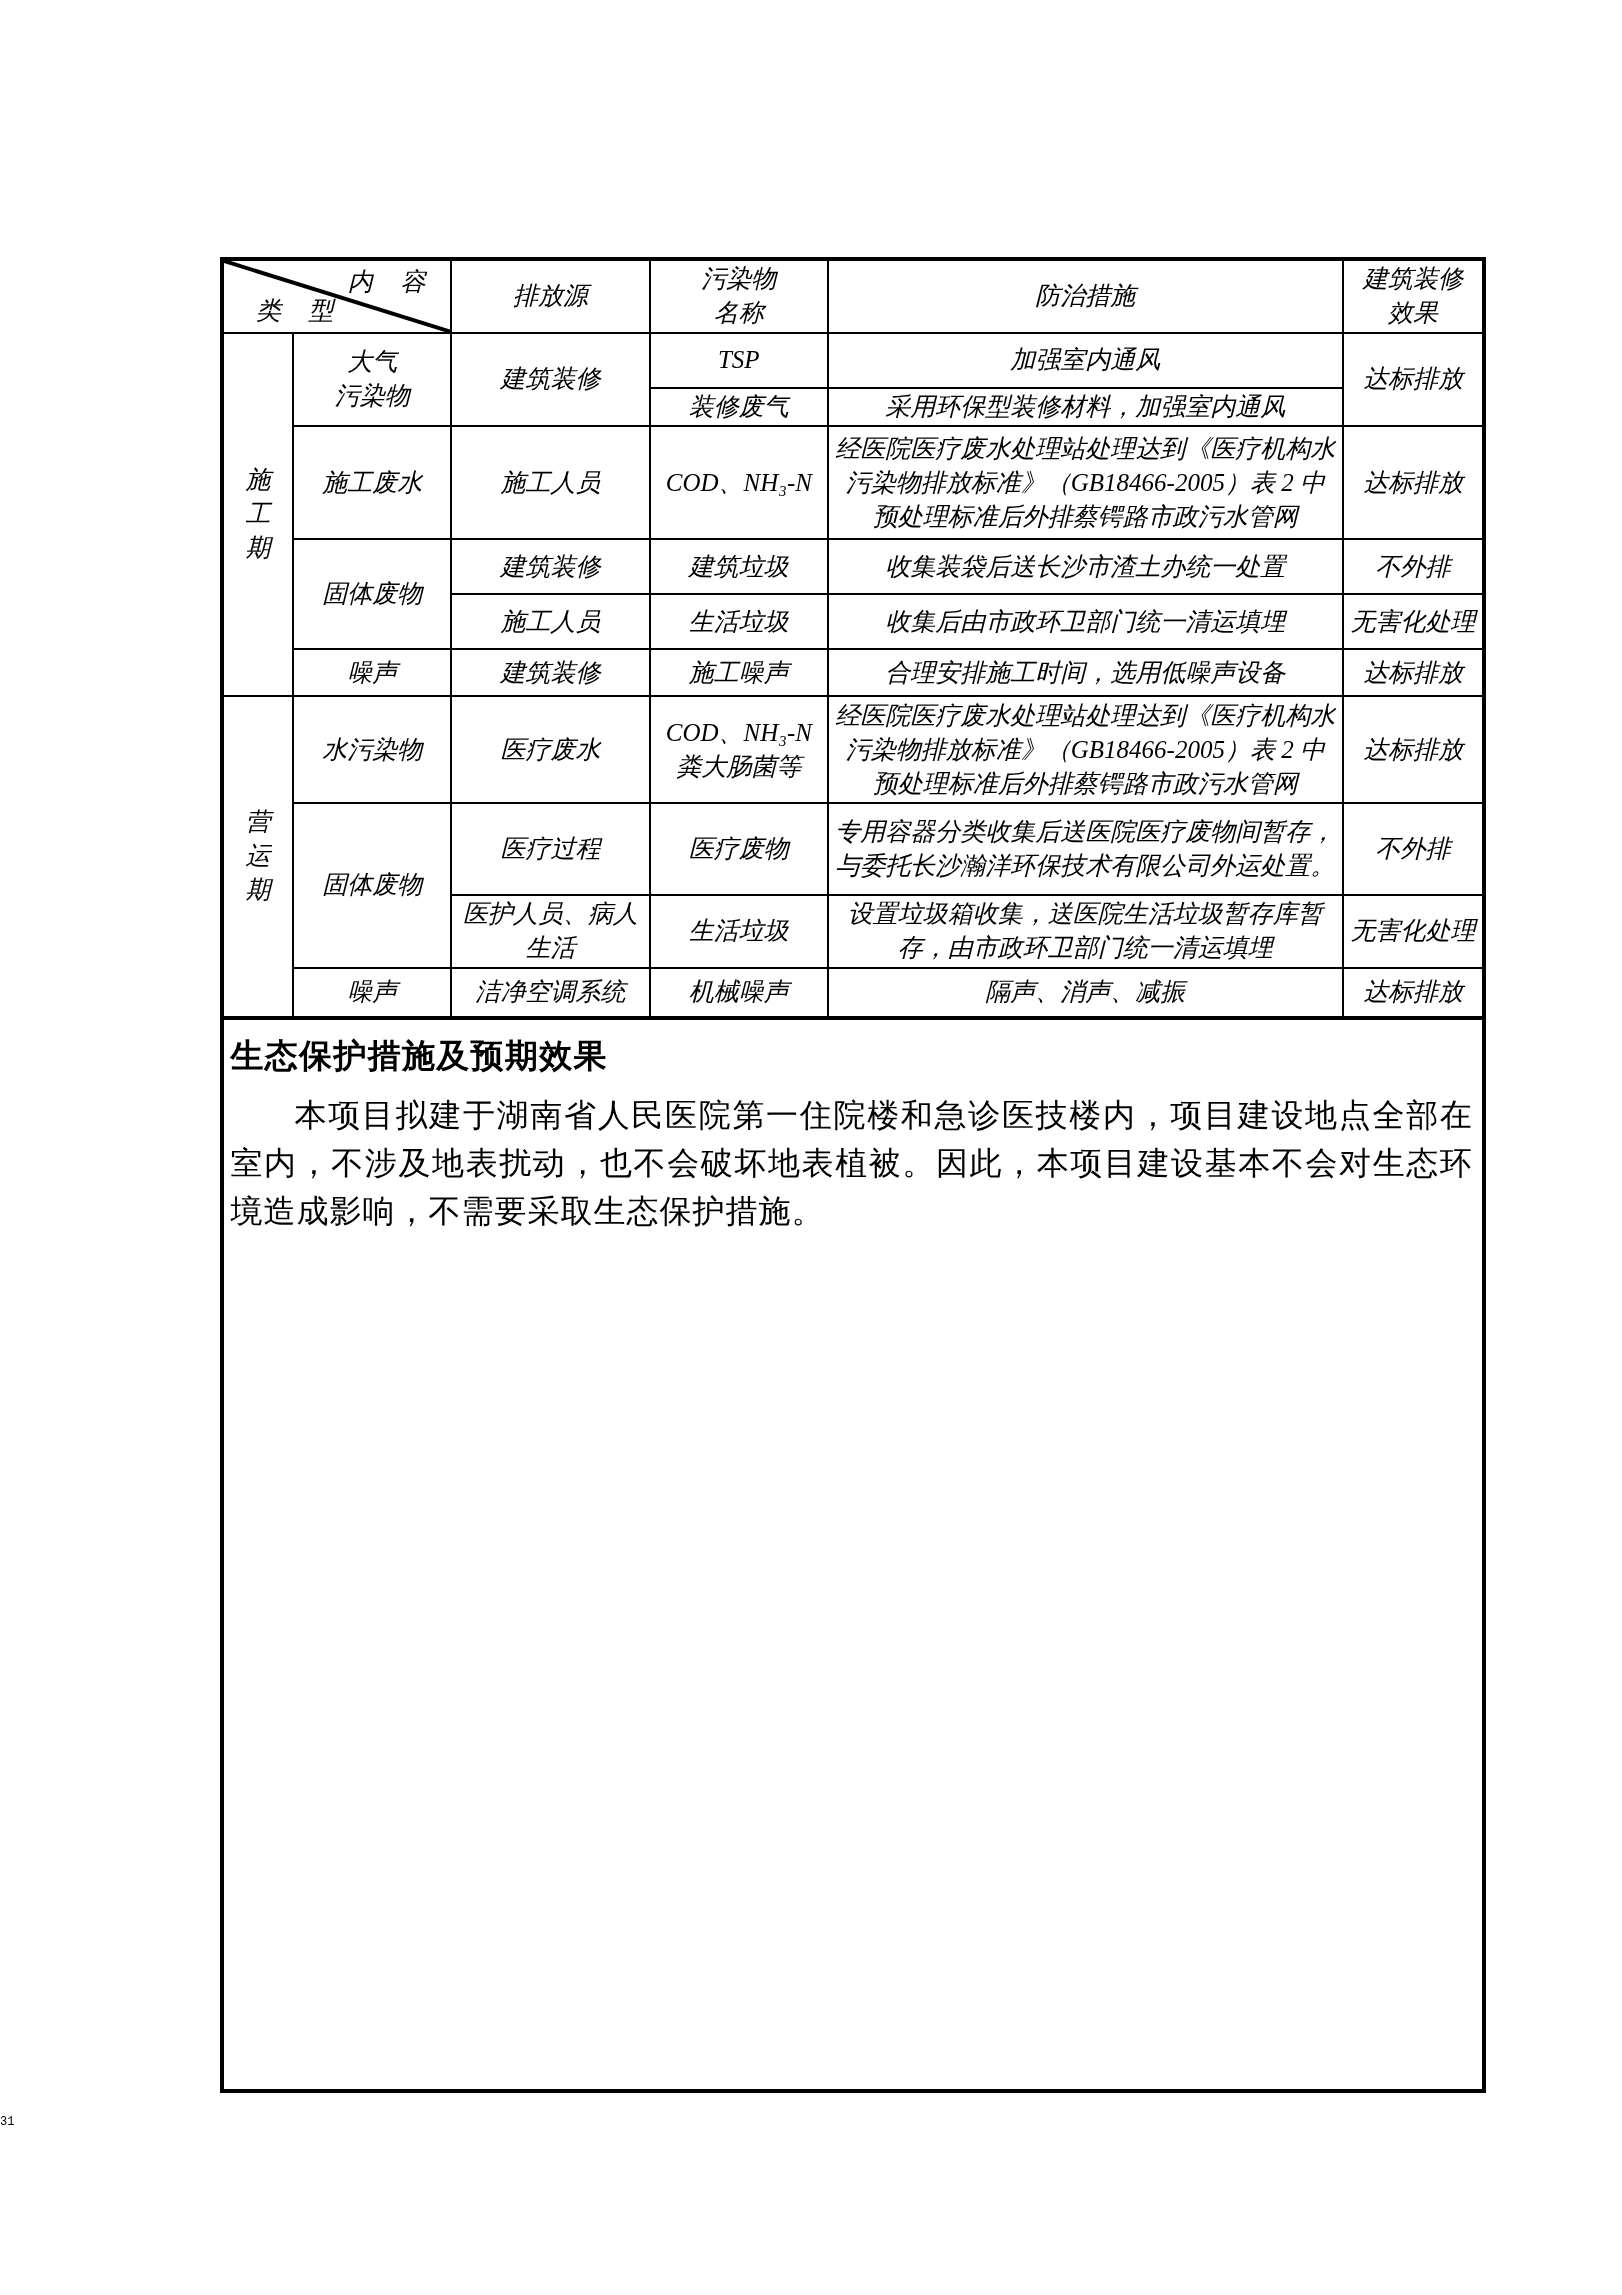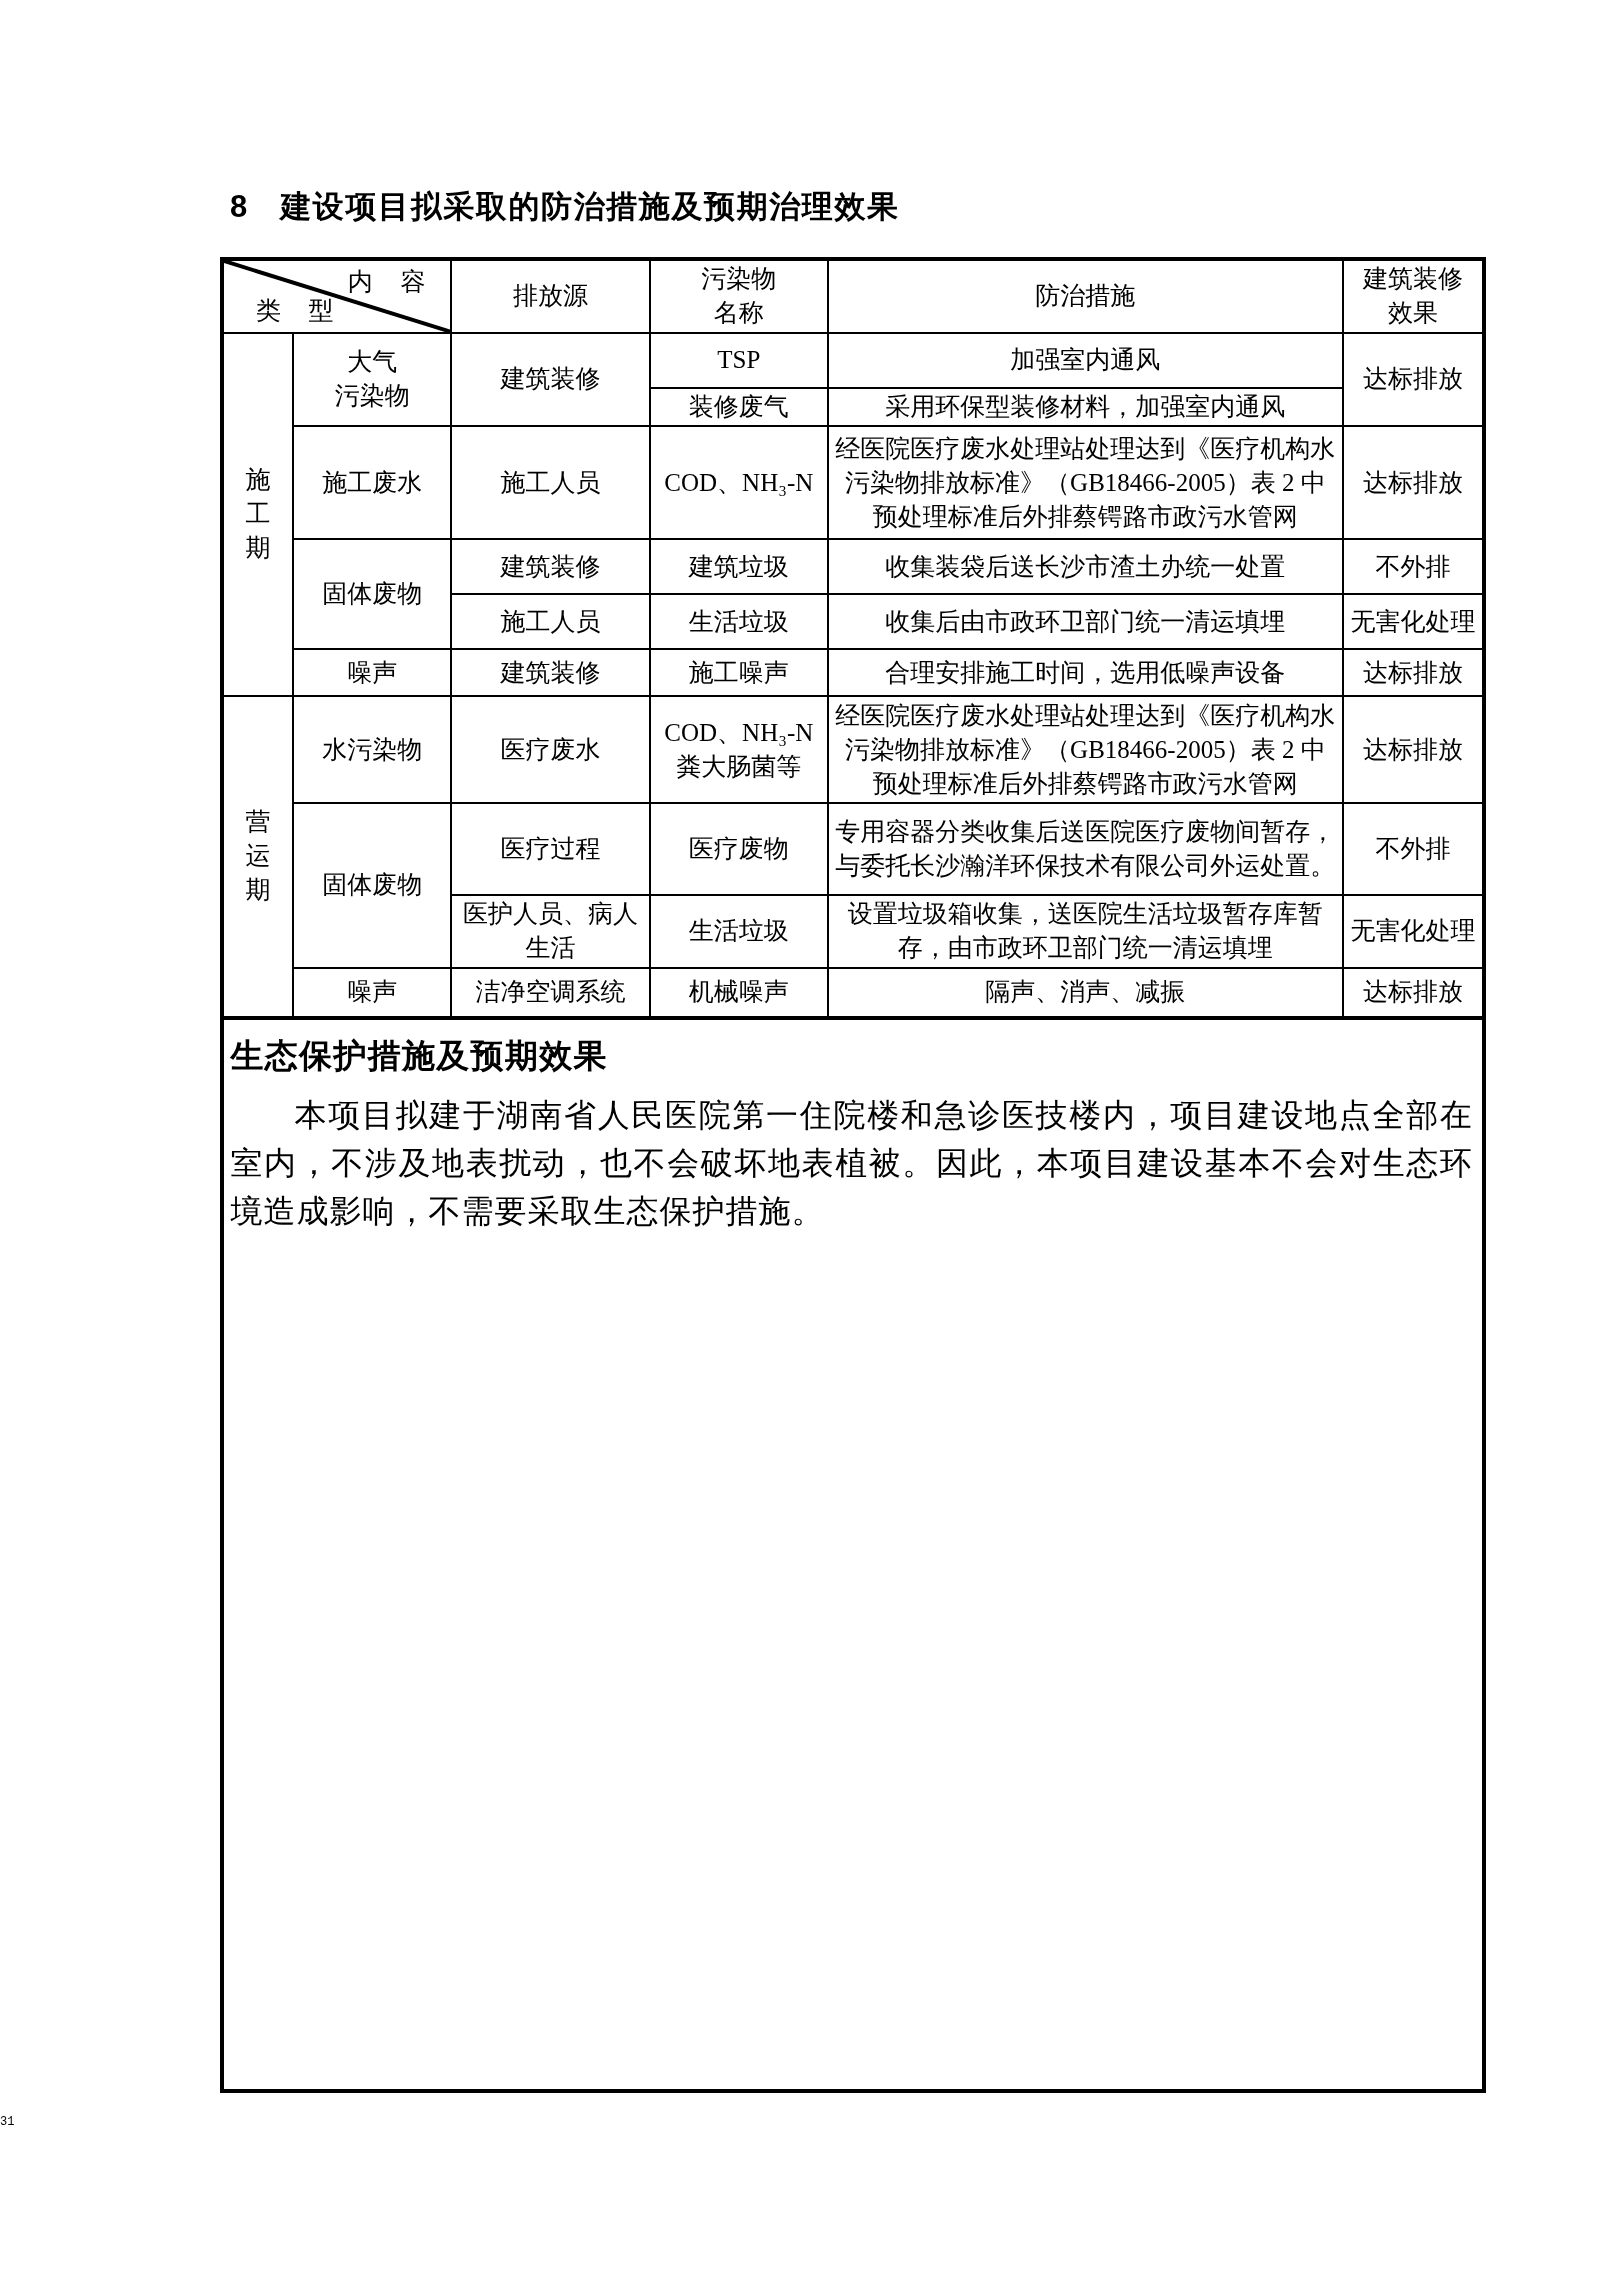--- a/index.html
+++ b/index.html
@@ -19,21 +19,21 @@
     letter-spacing:1.6px;white-space:nowrap;
   }
   .doc-title .num{display:inline-block;margin-right:33px;letter-spacing:0;}
   
   .content-box{
     position:absolute;left:220px;top:257px;
     width:1266px;height:1836px;
     border:4.6px solid #000;box-sizing:border-box;
     background:#fff;
   }
-  .table-wrap{border-bottom:4.6px solid #000;}
+  .table-wrap{border-bottom:4.6px solid #000;font-style:italic;}
   table.pollution{
     width:100%;table-layout:fixed;
     border-collapse:collapse;border-style:hidden;
   }
   table.pollution td{
     border:2.6px solid #000;
     text-align:center;vertical-align:middle;
     font-size:25px;line-height:34px;
     padding:1.3px 5.2px;box-sizing:border-box;
     overflow:hidden;
@@ -83,23 +83,20 @@
     text-align:left;
     font-family:Liberation Mono, monospace;
     font-size:12px;
   }
 </style>
 </head>
 <body>
 
 <div class="sheet">
 
-  <div class="doc-title">
-    <span class="num">8</span><span>建设项目拟采取的防治措施及预期治理效果</span>
-  </div>
 
   <div class="content-box">
 
     <div class="table-wrap">
       <table class="pollution">
         <colgroup>
           <col class="c-period">
             <col class="c-type">
             <col class="c-source">
           <col class="c-pollutant">

